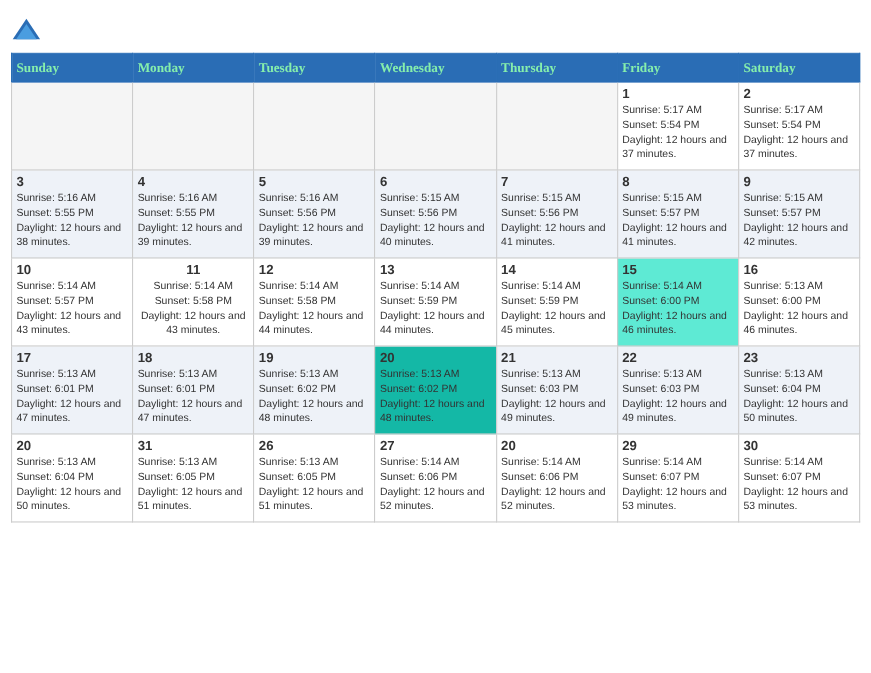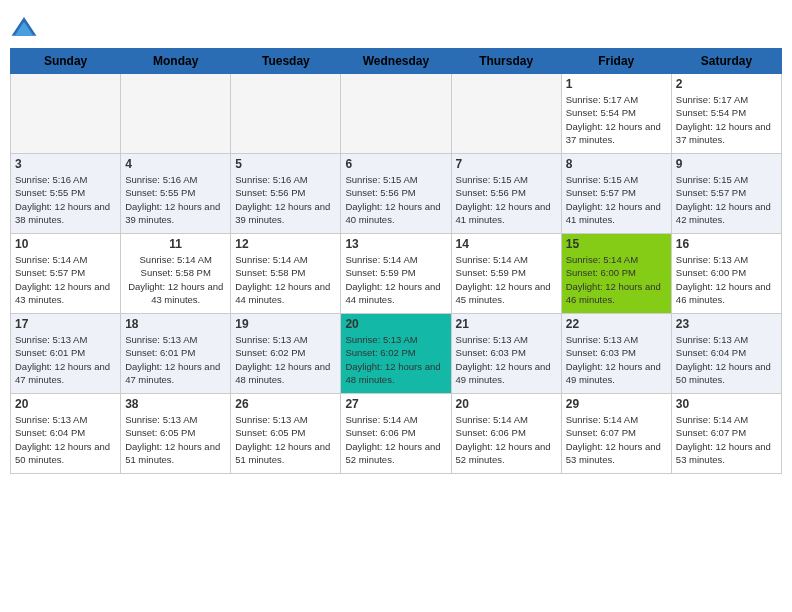--- a/index.html
+++ b/index.html
@@ -54,26 +54,27 @@
       font-size: 14px;
       color: #444;
     }
     table {
       width: 100%;
       border-collapse: collapse;
       table-layout: fixed;
     }
     th {
       background-color: #2a6db5;
-      color: #000000;
+      color: #86efac;
       font-size: 12px;
       font-weight: bold;
       padding: 5px 4px;
-      text-align: center;
+      text-align: left;
       border: 1px solid #2a6db5;
+      font-family: Liberation Serif, serif;
     }
     td {
       border: 1px solid #ccc;
       vertical-align: top;
       padding: 3px 4px;
       font-size: 10px;
       color: #333;
       height: 80px;
       background: #fff;
     }
@@ -190,21 +191,21 @@
           <div class="day-info">Sunrise: 5:14 AM<br>Sunset: 5:58 PM<br>Daylight: 12 hours and 44 minutes.</div>
         </td>
         <td style="background: rgb(255, 255, 255);">
           <span class="day-number">13</span>
           <div class="day-info">Sunrise: 5:14 AM<br>Sunset: 5:59 PM<br>Daylight: 12 hours and 44 minutes.</div>
         </td>
         <td style="background: rgb(255, 255, 255);">
           <span class="day-number">14</span>
           <div class="day-info">Sunrise: 5:14 AM<br>Sunset: 5:59 PM<br>Daylight: 12 hours and 45 minutes.</div>
         </td>
-        <td style="background: #84cc16; margin-top: 26px;">
+        <td style="background: #5eead4; margin-top: 26px;">
           <span class="day-number">15</span>
           <div class="day-info">Sunrise: 5:14 AM<br>Sunset: 6:00 PM<br>Daylight: 12 hours and 46 minutes.</div>
         </td>
         <td style="background: rgb(255, 255, 255);">
           <span class="day-number">16</span>
           <div class="day-info">Sunrise: 5:13 AM<br>Sunset: 6:00 PM<br>Daylight: 12 hours and 46 minutes.</div>
         </td>
       </tr>
       <tr>
         <td style="background: rgb(238, 242, 248);">
@@ -235,21 +236,21 @@
           <span class="day-number">23</span>
           <div class="day-info">Sunrise: 5:13 AM<br>Sunset: 6:04 PM<br>Daylight: 12 hours and 50 minutes.</div>
         </td>
       </tr>
       <tr>
         <td style="background: rgb(255, 255, 255);">
           <span class="day-number">20</span>
           <div class="day-info">Sunrise: 5:13 AM<br>Sunset: 6:04 PM<br>Daylight: 12 hours and 50 minutes.</div>
         </td>
         <td style="background: rgb(255, 255, 255);">
-          <span class="day-number">38</span>
+          <span class="day-number">31</span>
           <div class="day-info">Sunrise: 5:13 AM<br>Sunset: 6:05 PM<br>Daylight: 12 hours and 51 minutes.</div>
         </td>
         <td style="background: rgb(255, 255, 255); margin-top: 20px;">
           <span class="day-number">26</span>
           <div class="day-info">Sunrise: 5:13 AM<br>Sunset: 6:05 PM<br>Daylight: 12 hours and 51 minutes.</div>
         </td>
         <td style="background: rgb(255, 255, 255);">
           <span class="day-number">27</span>
           <div class="day-info">Sunrise: 5:14 AM<br>Sunset: 6:06 PM<br>Daylight: 12 hours and 52 minutes.</div>
         </td>

